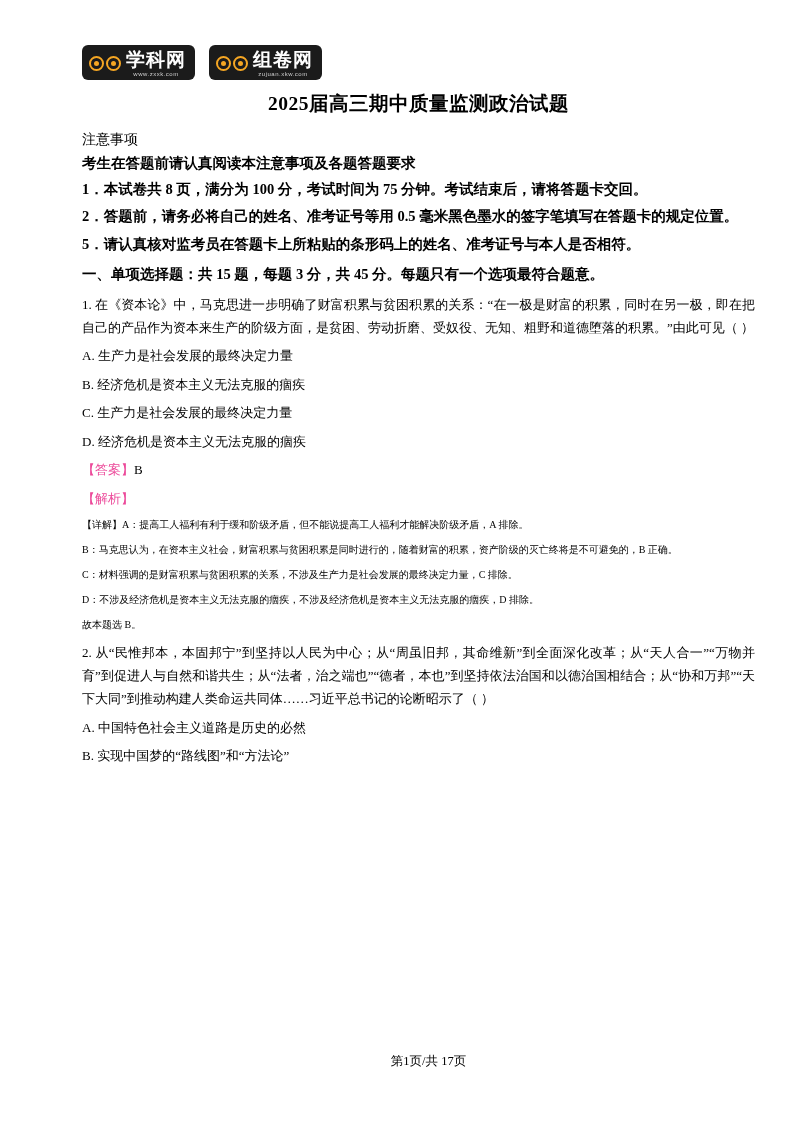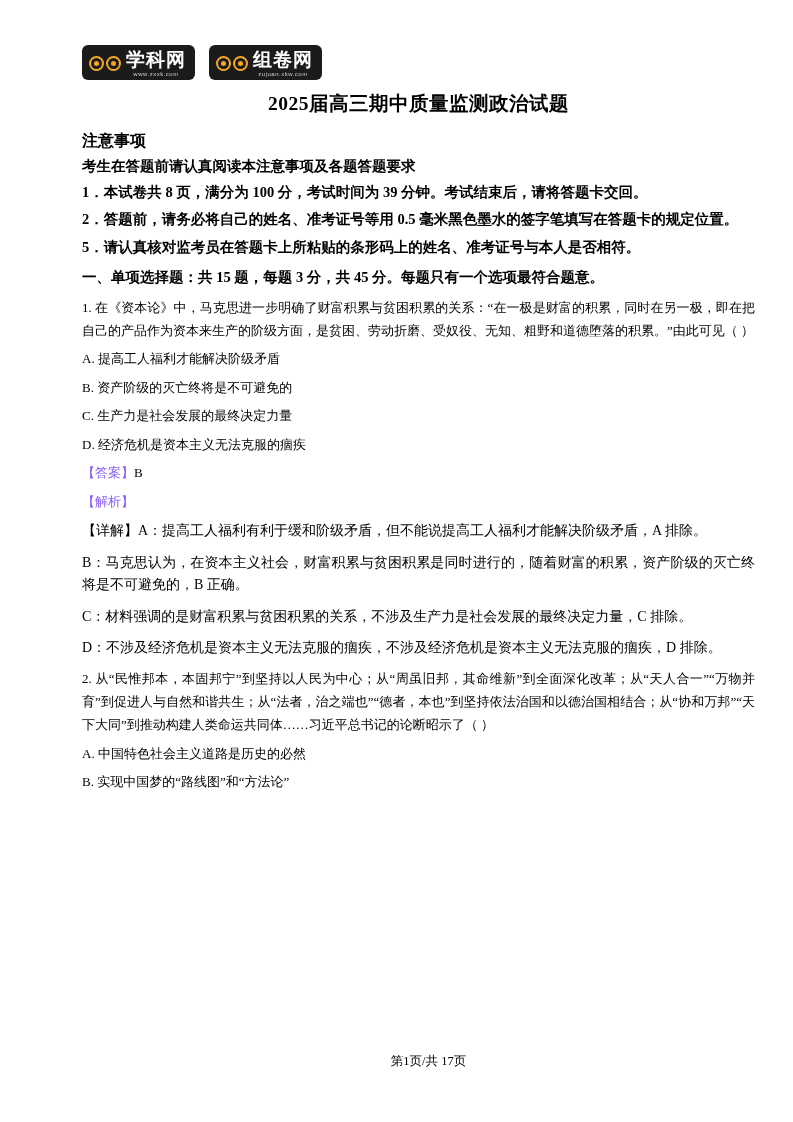--- a/index.html
+++ b/index.html
@@ -89,22 +89,22 @@
   .doc-title {
     text-align: center;
     font-size: 19.5px;
     font-weight: bold;
     margin: 10px 0 14px 0;
     letter-spacing: .5px;
   }
 
   
   .notice-head {
-    font-size: 16px;
-    font-weight: bold;
+    font-size: 14px;
+    font-weight: normal;
     margin: 2px 0 5px 0;
   }
   .notice-sub {
     font-size: 14.5px;
     font-weight: bold;
     margin: 0 0 5px 0;
   }
   p.item {
     font-size: 14.5px;
     font-weight: bold;
@@ -129,25 +129,25 @@
     font-size: 13px;
     margin: 0 0 9px 0;
     line-height: 1.5;
   }
   p.ans {
     font-size: 13px;
     margin: 0 0 9px 0;
     line-height: 1.5;
   }
   .blue {
-    color: #8b5cf6;
+    color: #ec4899;
     font-family: Liberation Serif, serif;
   }
   p.exp {
-    font-size: 14px;
+    font-size: 10px;
     margin: 0 0 9px 0;
     line-height: 1.6;
     text-align: justify;
   }
 
   
   .footer {
     position: absolute;
     bottom: 52px;
     left: 0;
@@ -183,42 +183,43 @@
         <div class="logo-text">组卷网</div>
         <div class="logo-url">zujuan.xkw.com</div>
       </div>
     </div>
   </div>
 
   <div class="doc-title">2025届高三期中质量监测政治试题</div>
 
   <div class="notice-head">注意事项</div>
   <div class="notice-sub">考生在答题前请认真阅读本注意事项及各题答题要求</div>
-  <p class="item">1．本试卷共 8 页，满分为 100 分，考试时间为 39 分钟。考试结束后，请将答题卡交回。</p>
+  <p class="item">1．本试卷共 8 页，满分为 100 分，考试时间为 75 分钟。考试结束后，请将答题卡交回。</p>
   <p class="item">2．答题前，请务必将自己的姓名、准考证号等用 0.5 毫米黑色墨水的签字笔填写在答题卡的规定位置。</p>
   <p class="item">5．请认真核对监考员在答题卡上所粘贴的条形码上的姓名、准考证号与本人是否相符。</p>
 
   <p class="section-head">一、单项选择题：共 15 题，每题 3 分，共 45 分。每题只有一个选项最符合题意。</p>
 
   <p class="q">1. 在《资本论》中，马克思进一步明确了财富积累与贫困积累的关系：“在一极是财富的积累，同时在另一极，即在把自己的产品作为资本来生产的阶级方面，是贫困、劳动折磨、受奴役、无知、粗野和道德堕落的积累。”由此可见（        ）</p>
-  <p class="opt">A. 提高工人福利才能解决阶级矛盾</p>
-  <p class="opt">B. 资产阶级的灭亡终将是不可避免的</p>
+  <p class="opt">A. 生产力是社会发展的最终决定力量</p>
+  <p class="opt">B. 经济危机是资本主义无法克服的痼疾</p>
   <p class="opt">C. 生产力是社会发展的最终决定力量</p>
   <p class="opt">D. 经济危机是资本主义无法克服的痼疾</p>
 
   <p class="ans">
     <span class="blue">【答案】</span><span>B</span>
   </p>
   <p class="ans">
     <span class="blue">【解析】</span>
   </p>
 
   <p class="exp">【详解】A：提高工人福利有利于缓和阶级矛盾，但不能说提高工人福利才能解决阶级矛盾，A 排除。</p>
   <p class="exp">B：马克思认为，在资本主义社会，财富积累与贫困积累是同时进行的，随着财富的积累，资产阶级的灭亡终将是不可避免的，B 正确。</p>
   <p class="exp">C：材料强调的是财富积累与贫困积累的关系，不涉及生产力是社会发展的最终决定力量，C 排除。</p>
   <p class="exp">D：不涉及经济危机是资本主义无法克服的痼疾，不涉及经济危机是资本主义无法克服的痼疾，D 排除。</p>
+  <p class="exp">故本题选 B。</p>
 
   <p class="q">2. 从“民惟邦本，本固邦宁”到坚持以人民为中心；从“周虽旧邦，其命维新”到全面深化改革；从“天人合一”“万物并育”到促进人与自然和谐共生；从“法者，治之端也”“德者，本也”到坚持依法治国和以德治国相结合；从“协和万邦”“天下大同”到推动构建人类命运共同体……习近平总书记的论断昭示了（        ）</p>
   <p class="opt">A. 中国特色社会主义道路是历史的必然</p>
   <p class="opt">B. 实现中国梦的“路线图”和“方法论”</p>
 
   <div class="footer">第1页/共 17页</div>
 </div>
 
 </body></html>

